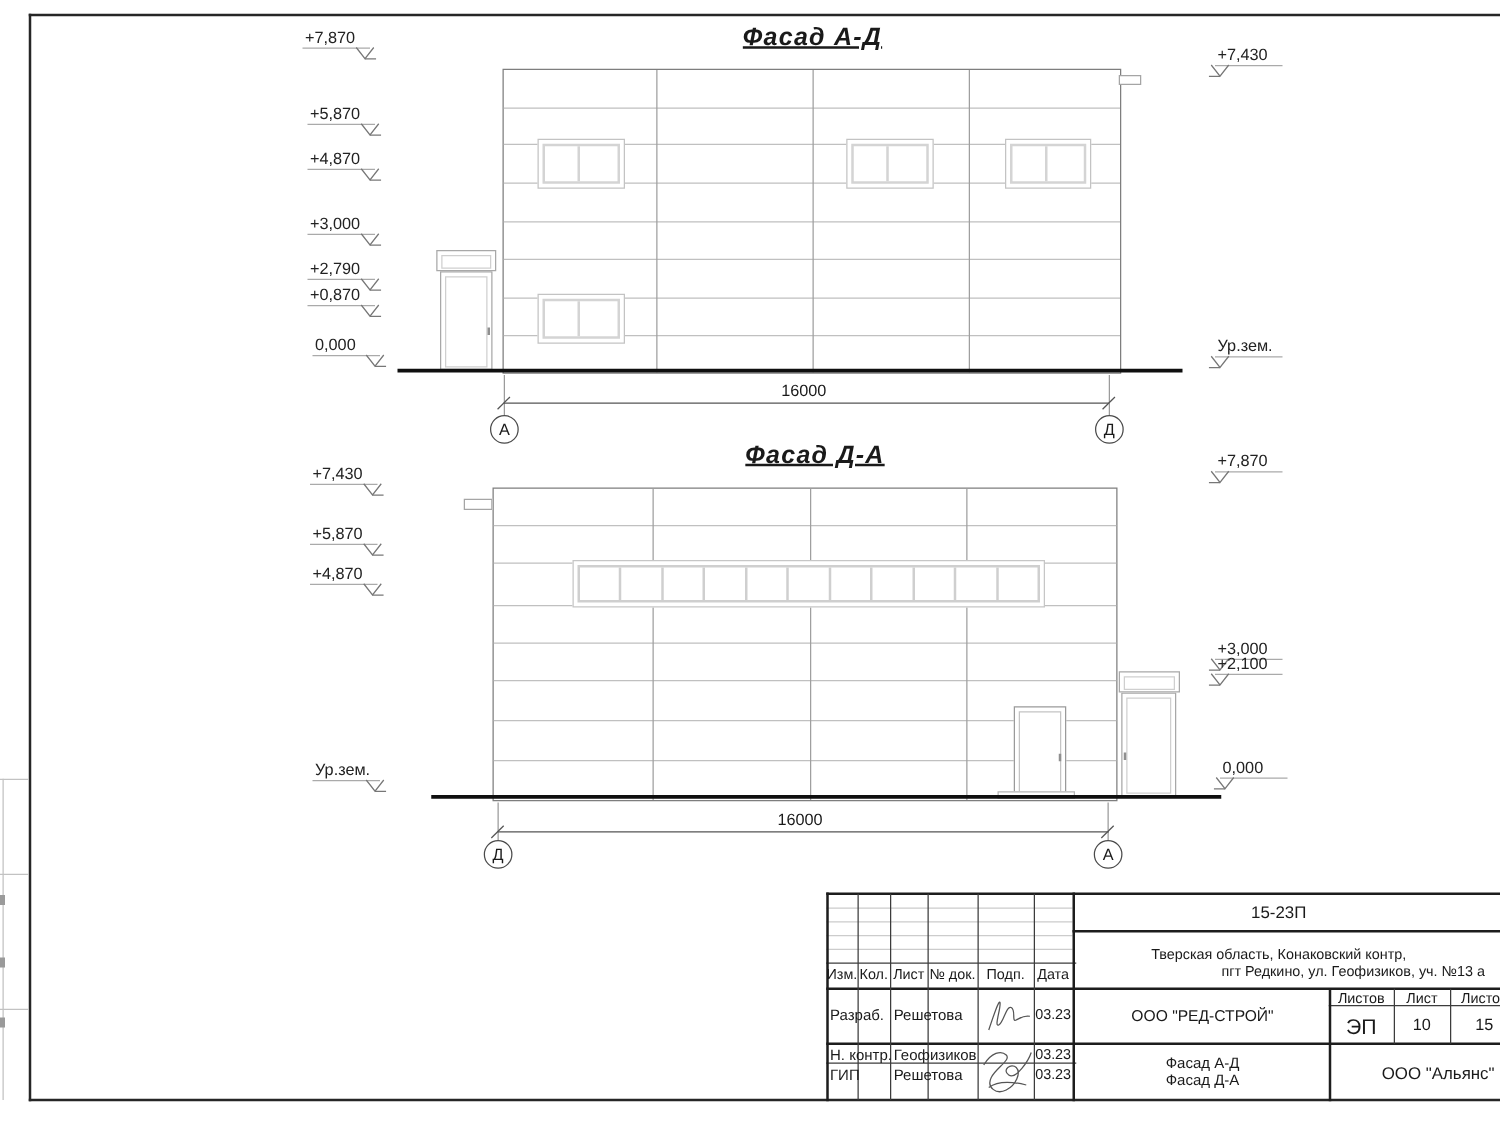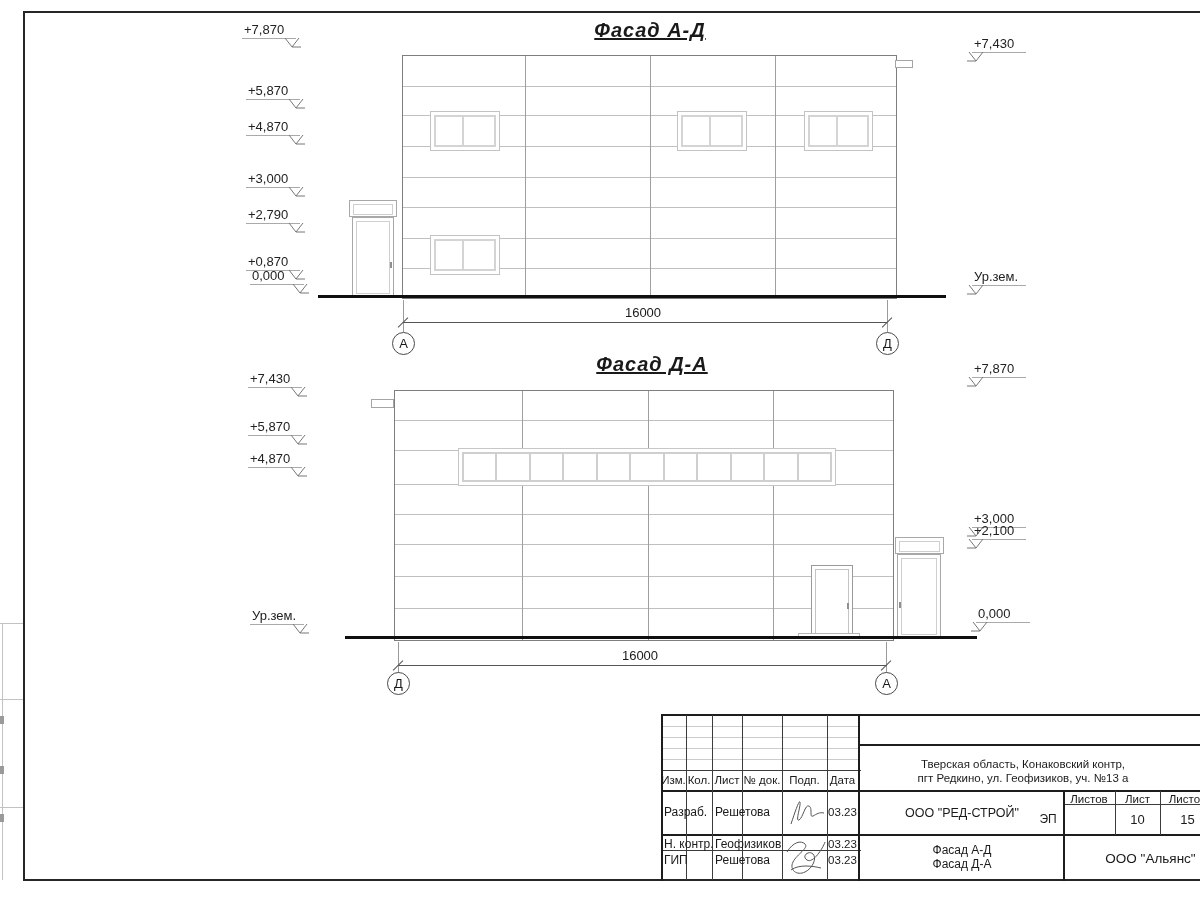--- a/index.html
+++ b/index.html
@@ -147,21 +147,21 @@
       </svg>
   </div>
   <div class="elev" style="left:246px;top:207px;">
     <span class="txt">+2,790</span>
       <div class="shelf"></div>
     <svg class="end-r" width="17" height="12" viewBox="0 0 17 12">
         <path d="M1,1 L8,10 L15,1" fill="none" stroke="#777" stroke-width="1"></path>
         <path d="M8,10 H17" stroke="#777" stroke-width="1"></path>
       </svg>
   </div>
-  <div class="elev" style="left:246px;top:254px;">
+  <div class="elev" style="left:246px;top:228px;">
     <span class="txt">+0,870</span>
       <div class="shelf"></div>
     <svg class="end-r" width="17" height="12" viewBox="0 0 17 12">
         <path d="M1,1 L8,10 L15,1" fill="none" stroke="#777" stroke-width="1"></path>
         <path d="M8,10 H17" stroke="#777" stroke-width="1"></path>
       </svg>
   </div>
   <div class="elev" style="left:250px;top:268px;">
     <span class="txt">0,000</span>
       <div class="shelf"></div>
@@ -336,22 +336,23 @@
   <div class="tb-line-t" style="left:686px;top:715px;width:1px;height:165px;"></div>
   <div class="tb-line-t" style="left:712px;top:715px;width:1px;height:165px;"></div>
   <div class="tb-line-t" style="left:742px;top:715px;width:1px;height:165px;"></div>
   <div class="tb-line-t" style="left:782px;top:715px;width:1px;height:165px;"></div>
   <div class="tb-line-t" style="left:827px;top:715px;width:1px;height:165px;"></div>
   <div class="tb-line-b" style="left:858px;top:714px;width:2px;height:167px;"></div>
   <div class="tb-line-b" style="left:1063px;top:791px;width:2px;height:90px;"></div>
   <div class="tb-line-t" style="left:1115px;top:791px;width:1px;height:44px;"></div>
   <div class="tb-line-t" style="left:1160px;top:791px;width:1px;height:44px;"></div>
 
+  <div class="tb-big" style="left:858px;top:722px;width:330px;font-size:13.5px;">15-23П</div>
   <div class="tb-big" style="left:858px;top:758px;width:330px;font-size:11.5px;">Тверская область, Конаковский контр,</div>
-  <div class="tb-big" style="left:858px;top:772px;width:330px;font-size:11.5px;">пгт Редкино, ул. Геофизиков, уч. №13 а</div>
+  <div class="tb-big" style="left:858px;top:772px;width:330px;font-size:11.5px;text-align:right;">пгт Редкино, ул. Геофизиков, уч. №13 а</div>
 
   <div class="tb-text" style="left:661px;top:774px;width:25px;">Изм.</div>
   <div class="tb-text" style="left:686px;top:774px;width:26px;">Кол.</div>
   <div class="tb-text" style="left:712px;top:774px;width:30px;">Лист</div>
   <div class="tb-text" style="left:742px;top:774px;width:40px;">№ док.</div>
   <div class="tb-text" style="left:782px;top:774px;width:45px;">Подп.</div>
   <div class="tb-text" style="left:827px;top:774px;width:31px;">Дата</div>
 
   <div class="tb-text-l" style="left:664px;top:805px;">Разраб.</div>
   <div class="tb-text-l" style="left:715px;top:805px;">Решетова</div>
@@ -371,21 +372,21 @@
   <svg style="position:absolute;left:783px;top:834px;" width="46" height="46" viewBox="0 0 46 46">
     <path d="M4,18 C10,8 18,6 22,10 C26,14 14,20 10,28 C6,36 14,42 22,38 C30,34 34,24 30,20 C26,16 18,22 24,26 C30,30 40,14 42,8" fill="none" stroke="#555" stroke-width="1"></path>
     <path d="M8,36 C16,30 30,32 38,34" fill="none" stroke="#555" stroke-width="1"></path>
   </svg>
 
   <div class="tb-big" style="left:861px;top:806px;width:202px;font-size:12.5px;">ООО "РЕД-СТРОЙ"</div>
 
   <div class="tb-text" style="left:1063px;top:793px;width:52px;">Листов</div>
   <div class="tb-text" style="left:1115px;top:793px;width:45px;">Лист</div>
   <div class="tb-text" style="left:1160px;top:793px;width:55px;">Листов</div>
-  <div class="tb-big" style="left:1022px;top:812px;width:52px;font-size:12px;">ЭП</div>
+  <div class="tb-big" style="left:1063px;top:812px;width:52px;font-size:17px;">ЭП</div>
   <div class="tb-big" style="left:1115px;top:812px;width:45px;font-size:13px;">10</div>
   <div class="tb-big" style="left:1160px;top:812px;width:55px;font-size:13px;">15</div>
 
   <div class="tb-big" style="left:861px;top:843px;width:202px;font-size:12px;">Фасад А-Д</div>
   <div class="tb-big" style="left:861px;top:857px;width:202px;font-size:12px;">Фасад Д-А</div>
   <div class="tb-big" style="left:1063px;top:851px;width:175px;font-size:13.5px;">ООО "Альянс"</div>
 
 </div>
 
 </body></html>

